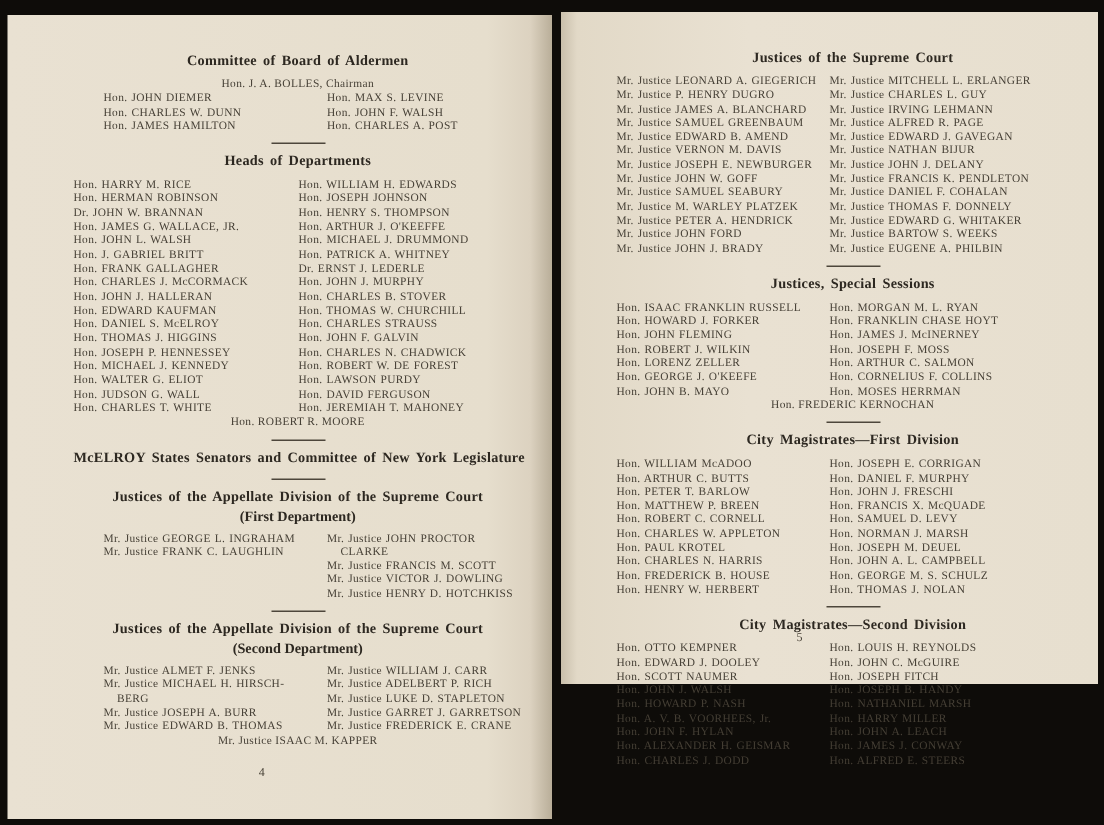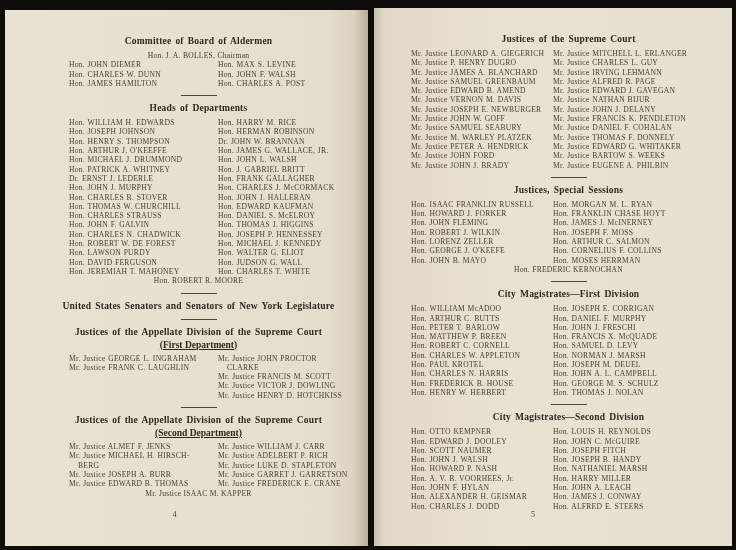--- a/index.html
+++ b/index.html
@@ -14,21 +14,21 @@
     position:absolute;
     box-sizing:border-box;
     color:#433d33;
   }
   .page-left{
     left:5px;top:10px;width:363px;height:536px;
     background:linear-gradient(to right,#e9e1d2 0%,#e6decd 88%,#dcd2c0 96%,#b9ae99 100%);
     padding:26px 20px 0 44px;
   }
   .page-right{
-    left:374px;top:8px;width:358px;height:538px;
+    left:374px;top:8px;width:358px;height:448px;
     background:linear-gradient(to right,#c9bfab 0%,#e2d9c7 3%,#e9e1d2 35%,#e7dfcf 100%);
     padding:26px 6px 0 37px;
   }
   .section-title{
     font-weight:bold;
     font-size:9.5px;
     line-height:11px;
     text-align:center;
     color:#2d2821;
     letter-spacing:0.2px;
@@ -36,21 +36,20 @@
     white-space:nowrap;
     margin:0 0 4px 0;
   }
   .section-subtitle{
     font-weight:bold;
     font-size:9.5px;
     line-height:10px;
     text-align:center;
     color:#2d2821;
     margin:-2px 0 4px 0;
-    text-decoration:underline;
   }
   .center-line{
     font-size:7.6px;
     line-height:9.3px;
     text-align:center;
     letter-spacing:0.25px;
     color:#453f35;
   }
   .cols{display:flex;}
   .col{display:block;}
@@ -101,64 +100,64 @@
           <div class="name-line">Hon. MAX S. LEVINE</div>
           <div class="name-line">Hon. JOHN F. WALSH</div>
           <div class="name-line">Hon. CHARLES A. POST</div>
         </div>
       </div>
     </div>
     <div class="divider"></div>
     <div class="section">
       <div class="section-title">Heads of Departments</div>
       <div class="cols">
+        <div class="col col-b">
+          <div class="name-line">Hon. HARRY M. RICE</div>
+          <div class="name-line">Hon. HERMAN ROBINSON</div>
+          <div class="name-line">Dr. JOHN W. BRANNAN</div>
+          <div class="name-line">Hon. JAMES G. WALLACE, JR.</div>
+          <div class="name-line">Hon. JOHN L. WALSH</div>
+          <div class="name-line">Hon. J. GABRIEL BRITT</div>
+          <div class="name-line">Hon. FRANK GALLAGHER</div>
+          <div class="name-line">Hon. CHARLES J. McCORMACK</div>
+          <div class="name-line">Hon. JOHN J. HALLERAN</div>
+          <div class="name-line">Hon. EDWARD KAUFMAN</div>
+          <div class="name-line">Hon. DANIEL S. McELROY</div>
+          <div class="name-line">Hon. THOMAS J. HIGGINS</div>
+          <div class="name-line">Hon. JOSEPH P. HENNESSEY</div>
+          <div class="name-line">Hon. MICHAEL J. KENNEDY</div>
+          <div class="name-line">Hon. WALTER G. ELIOT</div>
+          <div class="name-line">Hon. JUDSON G. WALL</div>
+          <div class="name-line">Hon. CHARLES T. WHITE</div>
+        </div>
         <div class="col col-a">
           <div class="name-line">Hon. WILLIAM H. EDWARDS</div>
           <div class="name-line">Hon. JOSEPH JOHNSON</div>
           <div class="name-line">Hon. HENRY S. THOMPSON</div>
           <div class="name-line">Hon. ARTHUR J. O'KEEFFE</div>
           <div class="name-line">Hon. MICHAEL J. DRUMMOND</div>
           <div class="name-line">Hon. PATRICK A. WHITNEY</div>
           <div class="name-line">Dr. ERNST J. LEDERLE</div>
           <div class="name-line">Hon. JOHN J. MURPHY</div>
           <div class="name-line">Hon. CHARLES B. STOVER</div>
           <div class="name-line">Hon. THOMAS W. CHURCHILL</div>
           <div class="name-line">Hon. CHARLES STRAUSS</div>
           <div class="name-line">Hon. JOHN F. GALVIN</div>
           <div class="name-line">Hon. CHARLES N. CHADWICK</div>
           <div class="name-line">Hon. ROBERT W. DE FOREST</div>
           <div class="name-line">Hon. LAWSON PURDY</div>
           <div class="name-line">Hon. DAVID FERGUSON</div>
           <div class="name-line">Hon. JEREMIAH T. MAHONEY</div>
         </div>
-        <div class="col col-b">
-          <div class="name-line">Hon. HARRY M. RICE</div>
-          <div class="name-line">Hon. HERMAN ROBINSON</div>
-          <div class="name-line">Dr. JOHN W. BRANNAN</div>
-          <div class="name-line">Hon. JAMES G. WALLACE, JR.</div>
-          <div class="name-line">Hon. JOHN L. WALSH</div>
-          <div class="name-line">Hon. J. GABRIEL BRITT</div>
-          <div class="name-line">Hon. FRANK GALLAGHER</div>
-          <div class="name-line">Hon. CHARLES J. McCORMACK</div>
-          <div class="name-line">Hon. JOHN J. HALLERAN</div>
-          <div class="name-line">Hon. EDWARD KAUFMAN</div>
-          <div class="name-line">Hon. DANIEL S. McELROY</div>
-          <div class="name-line">Hon. THOMAS J. HIGGINS</div>
-          <div class="name-line">Hon. JOSEPH P. HENNESSEY</div>
-          <div class="name-line">Hon. MICHAEL J. KENNEDY</div>
-          <div class="name-line">Hon. WALTER G. ELIOT</div>
-          <div class="name-line">Hon. JUDSON G. WALL</div>
-          <div class="name-line">Hon. CHARLES T. WHITE</div>
-        </div>
       </div>
       <div class="center-line">Hon. ROBERT R. MOORE</div>
     </div>
     <div class="divider"></div>
     <div class="section">
-      <div class="section-title">United States Senators and Senators of New York Legislature</div>
+      <div class="section-title">McELROY States Senators and Committee of New York Legislature</div>
     </div>
     <div class="divider"></div>
     <div class="section">
       <div class="section-title">Justices of the Appellate Division of the Supreme Court</div>
       <div class="section-subtitle">(First Department)</div>
       <div class="cols">
         <div class="col col-a">
           <div class="name-line">Mr. Justice GEORGE L. INGRAHAM</div>
           <div class="name-line">Mr. Justice FRANK C. LAUGHLIN</div>
         </div>

